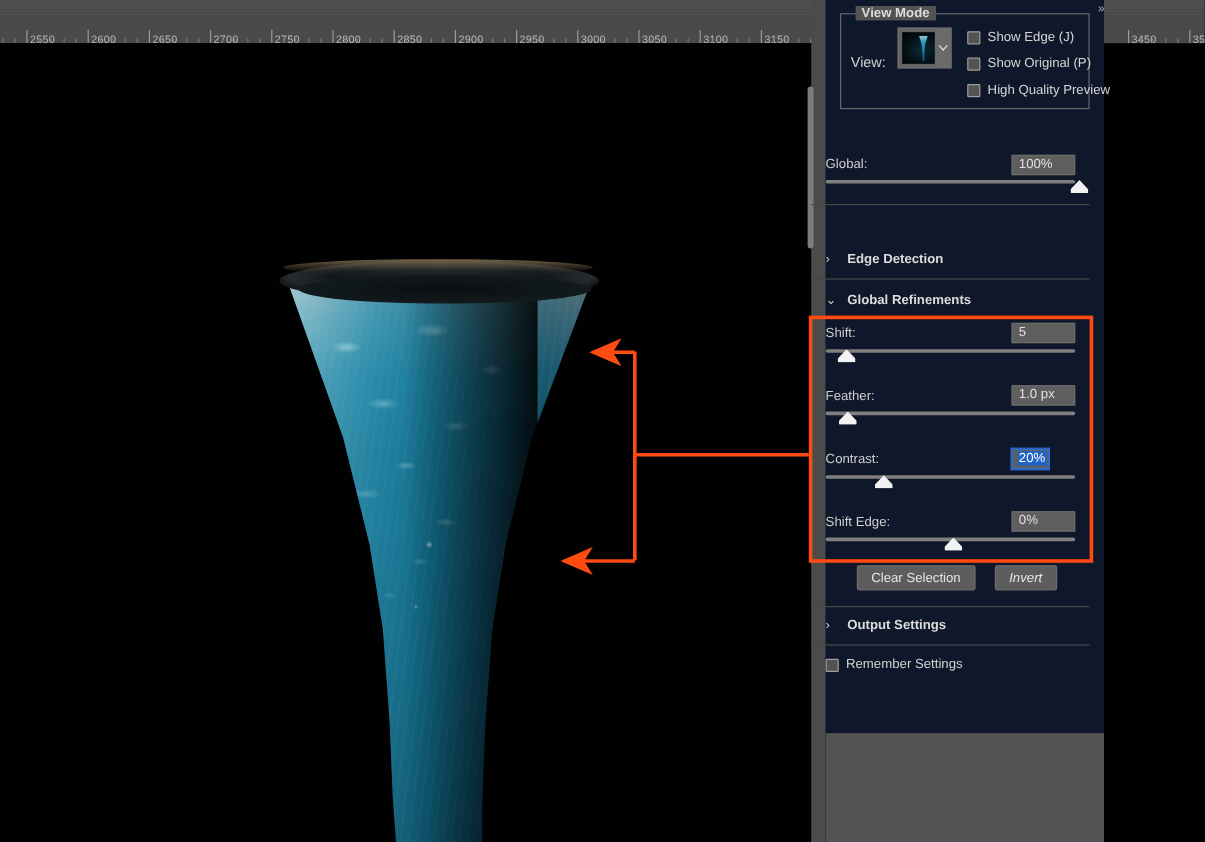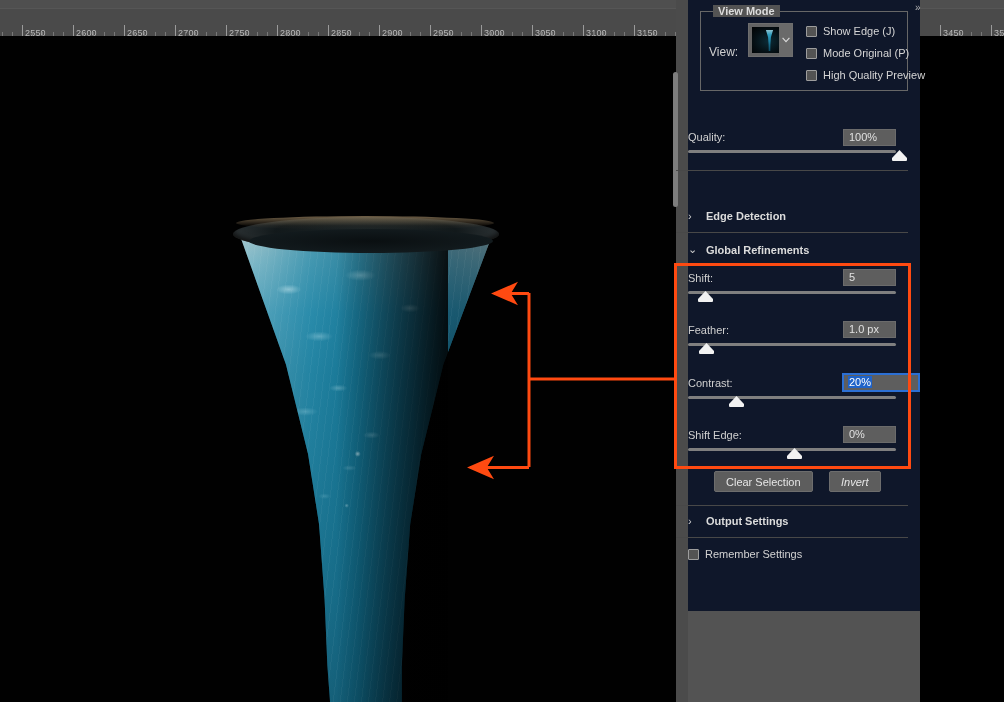--- a/index.html
+++ b/index.html
@@ -502,30 +502,30 @@
           </div>
         </div>
 
         <label class="vm-check" style="top:13px">
           <span class="cb-box"></span>
           <span>Show Edge (J)</span>
         </label>
 
         <label class="vm-check" style="top:35px">
           <span class="cb-box"></span>
-          <span>Mode Original (P)</span>
+          <span>Show Original (P)</span>
         </label>
 
         <label class="vm-check" style="top:57px">
           <span class="cb-box"></span>
           <span>High Quality Preview</span>
         </label>
       </div>
 
-      <div id="opacity-label">Quality:</div>
+      <div id="opacity-label">Global:</div>
       <div class="numfield" style="left:155px; top:129px; width:53px;">100%</div>
       <div class="slider-track" style="left:0px; top:150px; width:208px;"></div>
       <div class="slider-knob" style="left:204px; top:150px;"></div>
 
       <div class="section-sep" style="top:170px"></div>
       <div class="section-head" style="top:210px">
         <span class="chev">›</span>
         <span>Edge Detection</span>
       </div>
       <div class="section-sep" style="top:232px"></div>
@@ -539,21 +539,21 @@
       <div class="numfield" style="left:155px; top:269px; width:53px;">5</div>
       <div class="slider-track" style="left:0px; top:291px; width:208px;"></div>
       <div class="slider-knob" style="left:10px; top:291px;"></div>
 
       <div class="gr-label" style="top:324px">Feather:</div>
       <div class="numfield" style="left:155px; top:321px; width:53px;">1.0 px</div>
       <div class="slider-track" style="left:0px; top:343px; width:208px;"></div>
       <div class="slider-knob" style="left:11px; top:343px;"></div>
 
       <div class="gr-label" style="top:377px">Contrast:</div>
-      <div class="numfield" id="contrast-field" style="left:155px; top:374px; width:76px;">
+      <div class="numfield" id="contrast-field" style="left:155px; top:374px; width:31px;">
         <span class="sel">20%</span>
       </div>
       <div class="slider-track" style="left:0px; top:396px; width:208px;"></div>
       <div class="slider-knob" style="left:41px; top:396px;"></div>
 
       <div class="gr-label" style="top:429px">Shift Edge:</div>
       <div class="numfield" style="left:155px; top:426px; width:53px;">0%</div>
       <div class="slider-track" style="left:0px; top:448px; width:208px;"></div>
       <div class="slider-knob" style="left:99px; top:448px;"></div>
 

